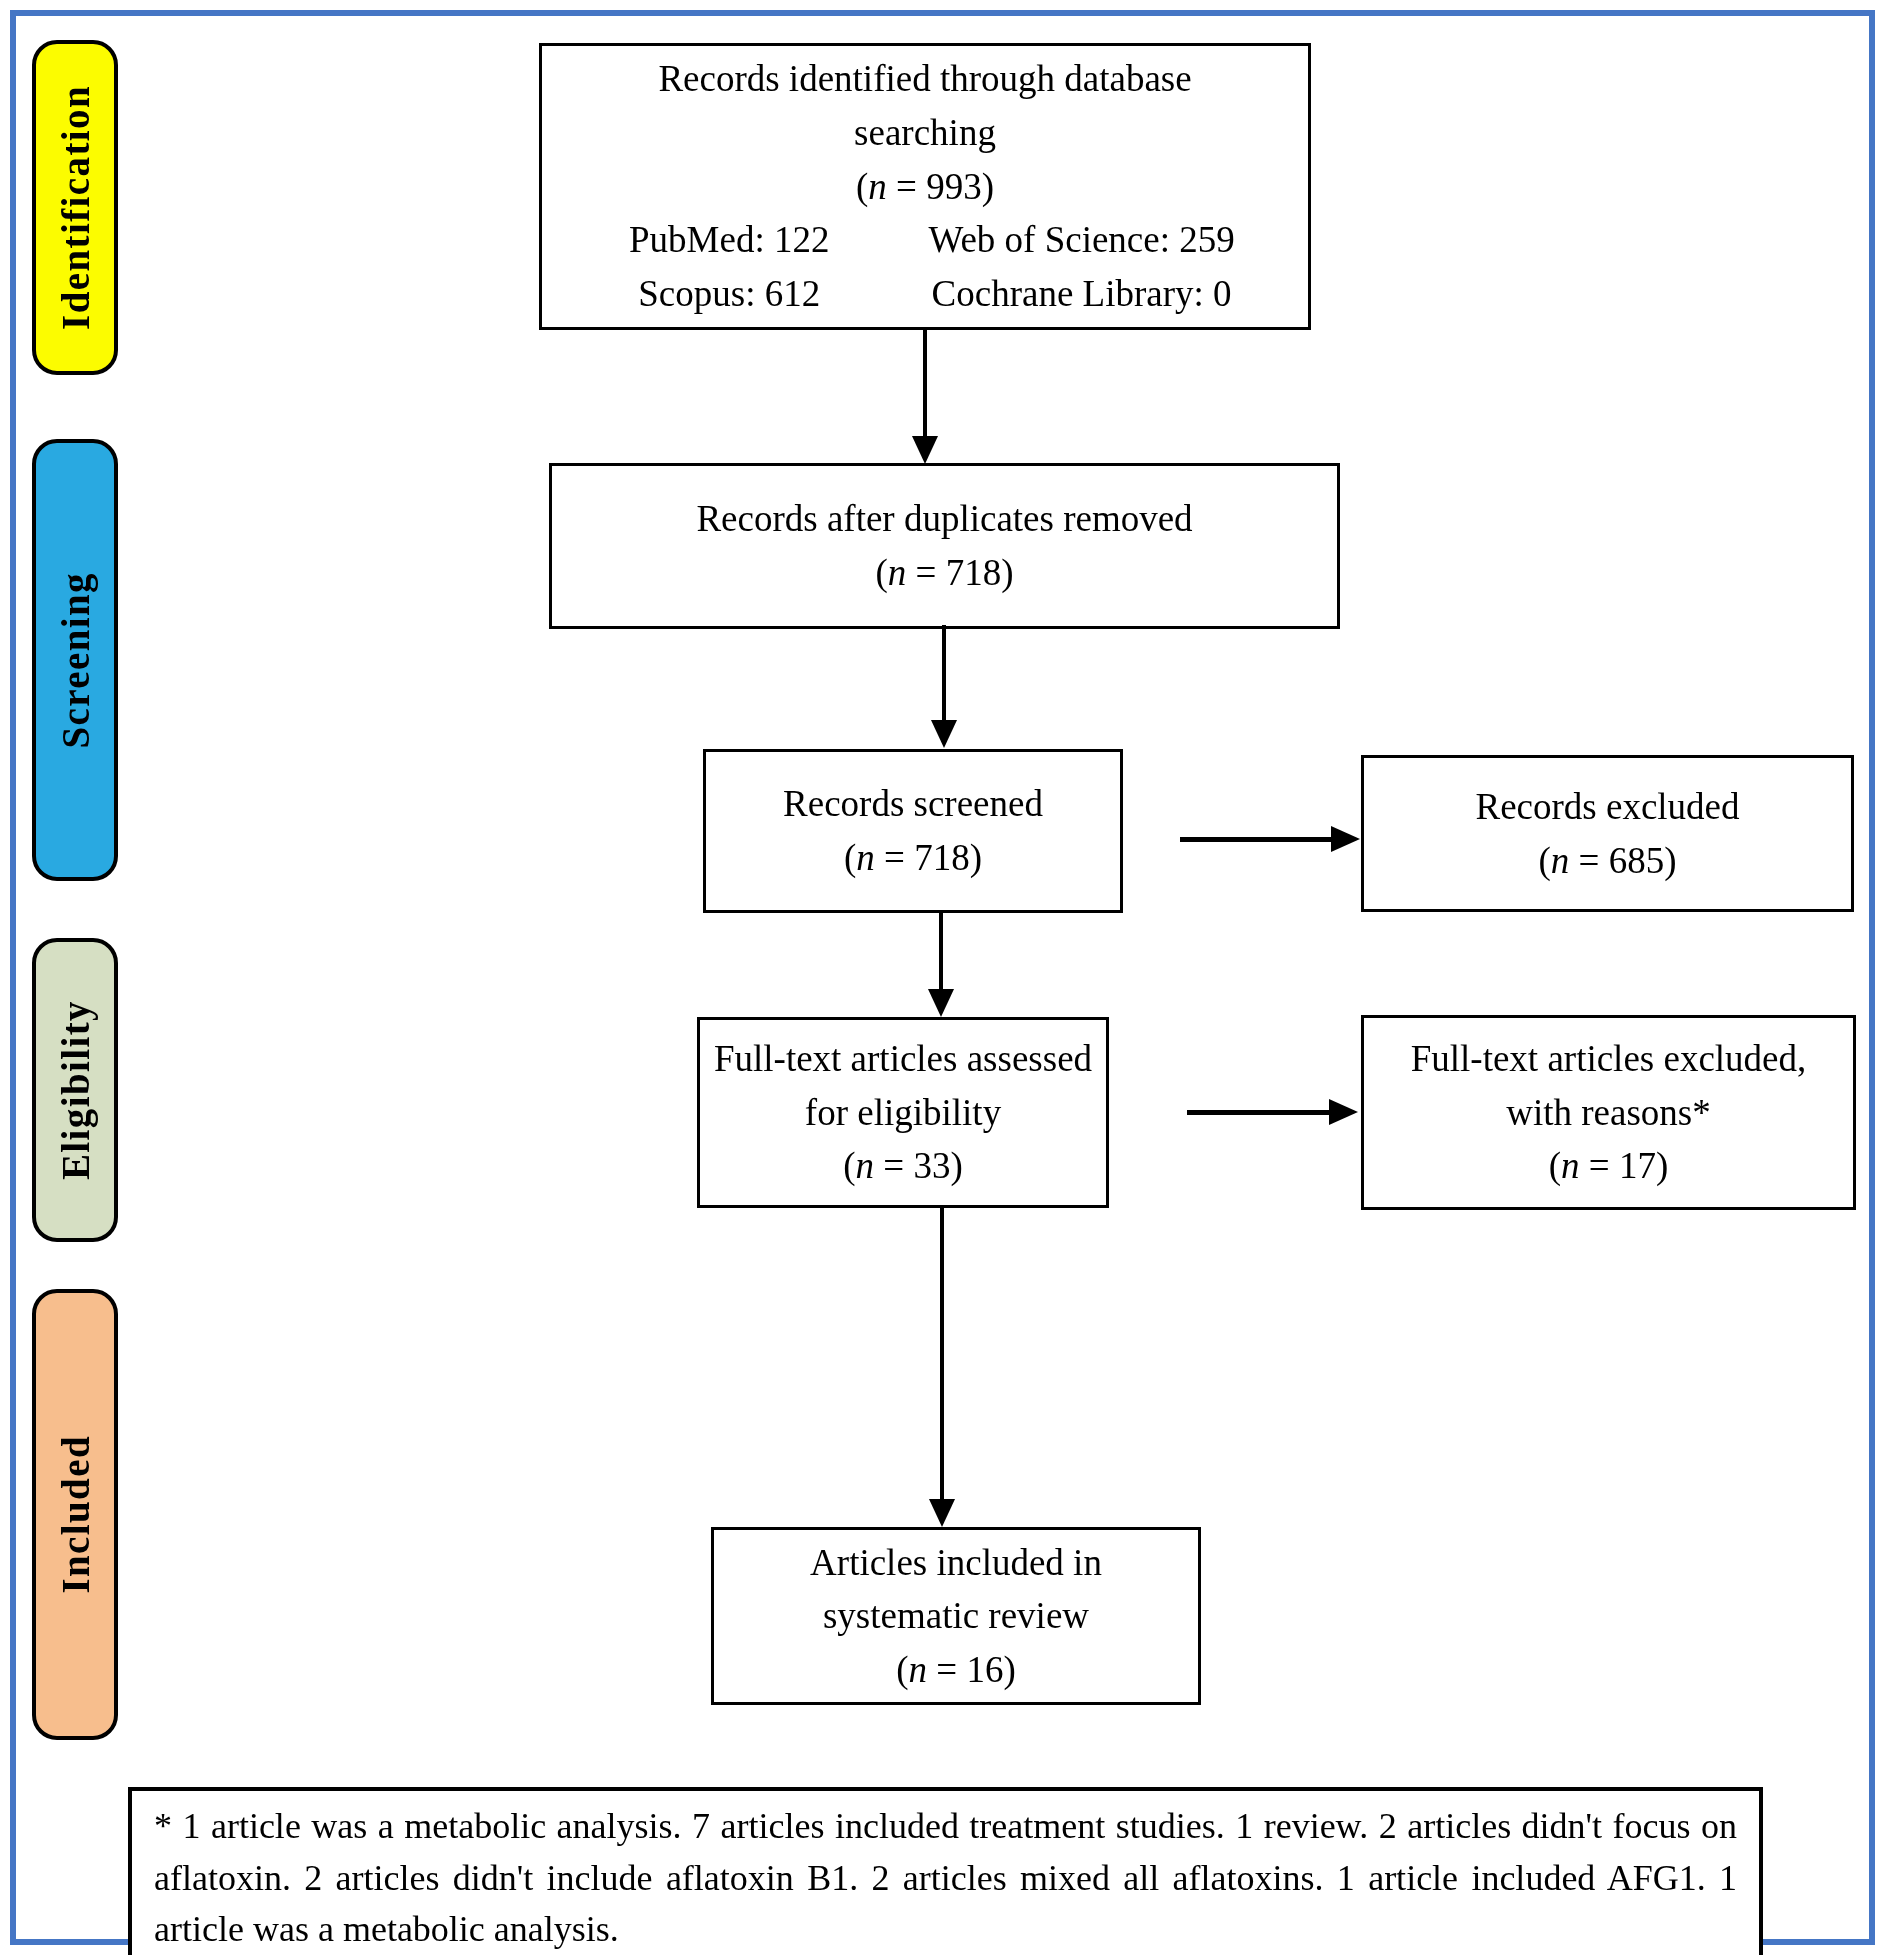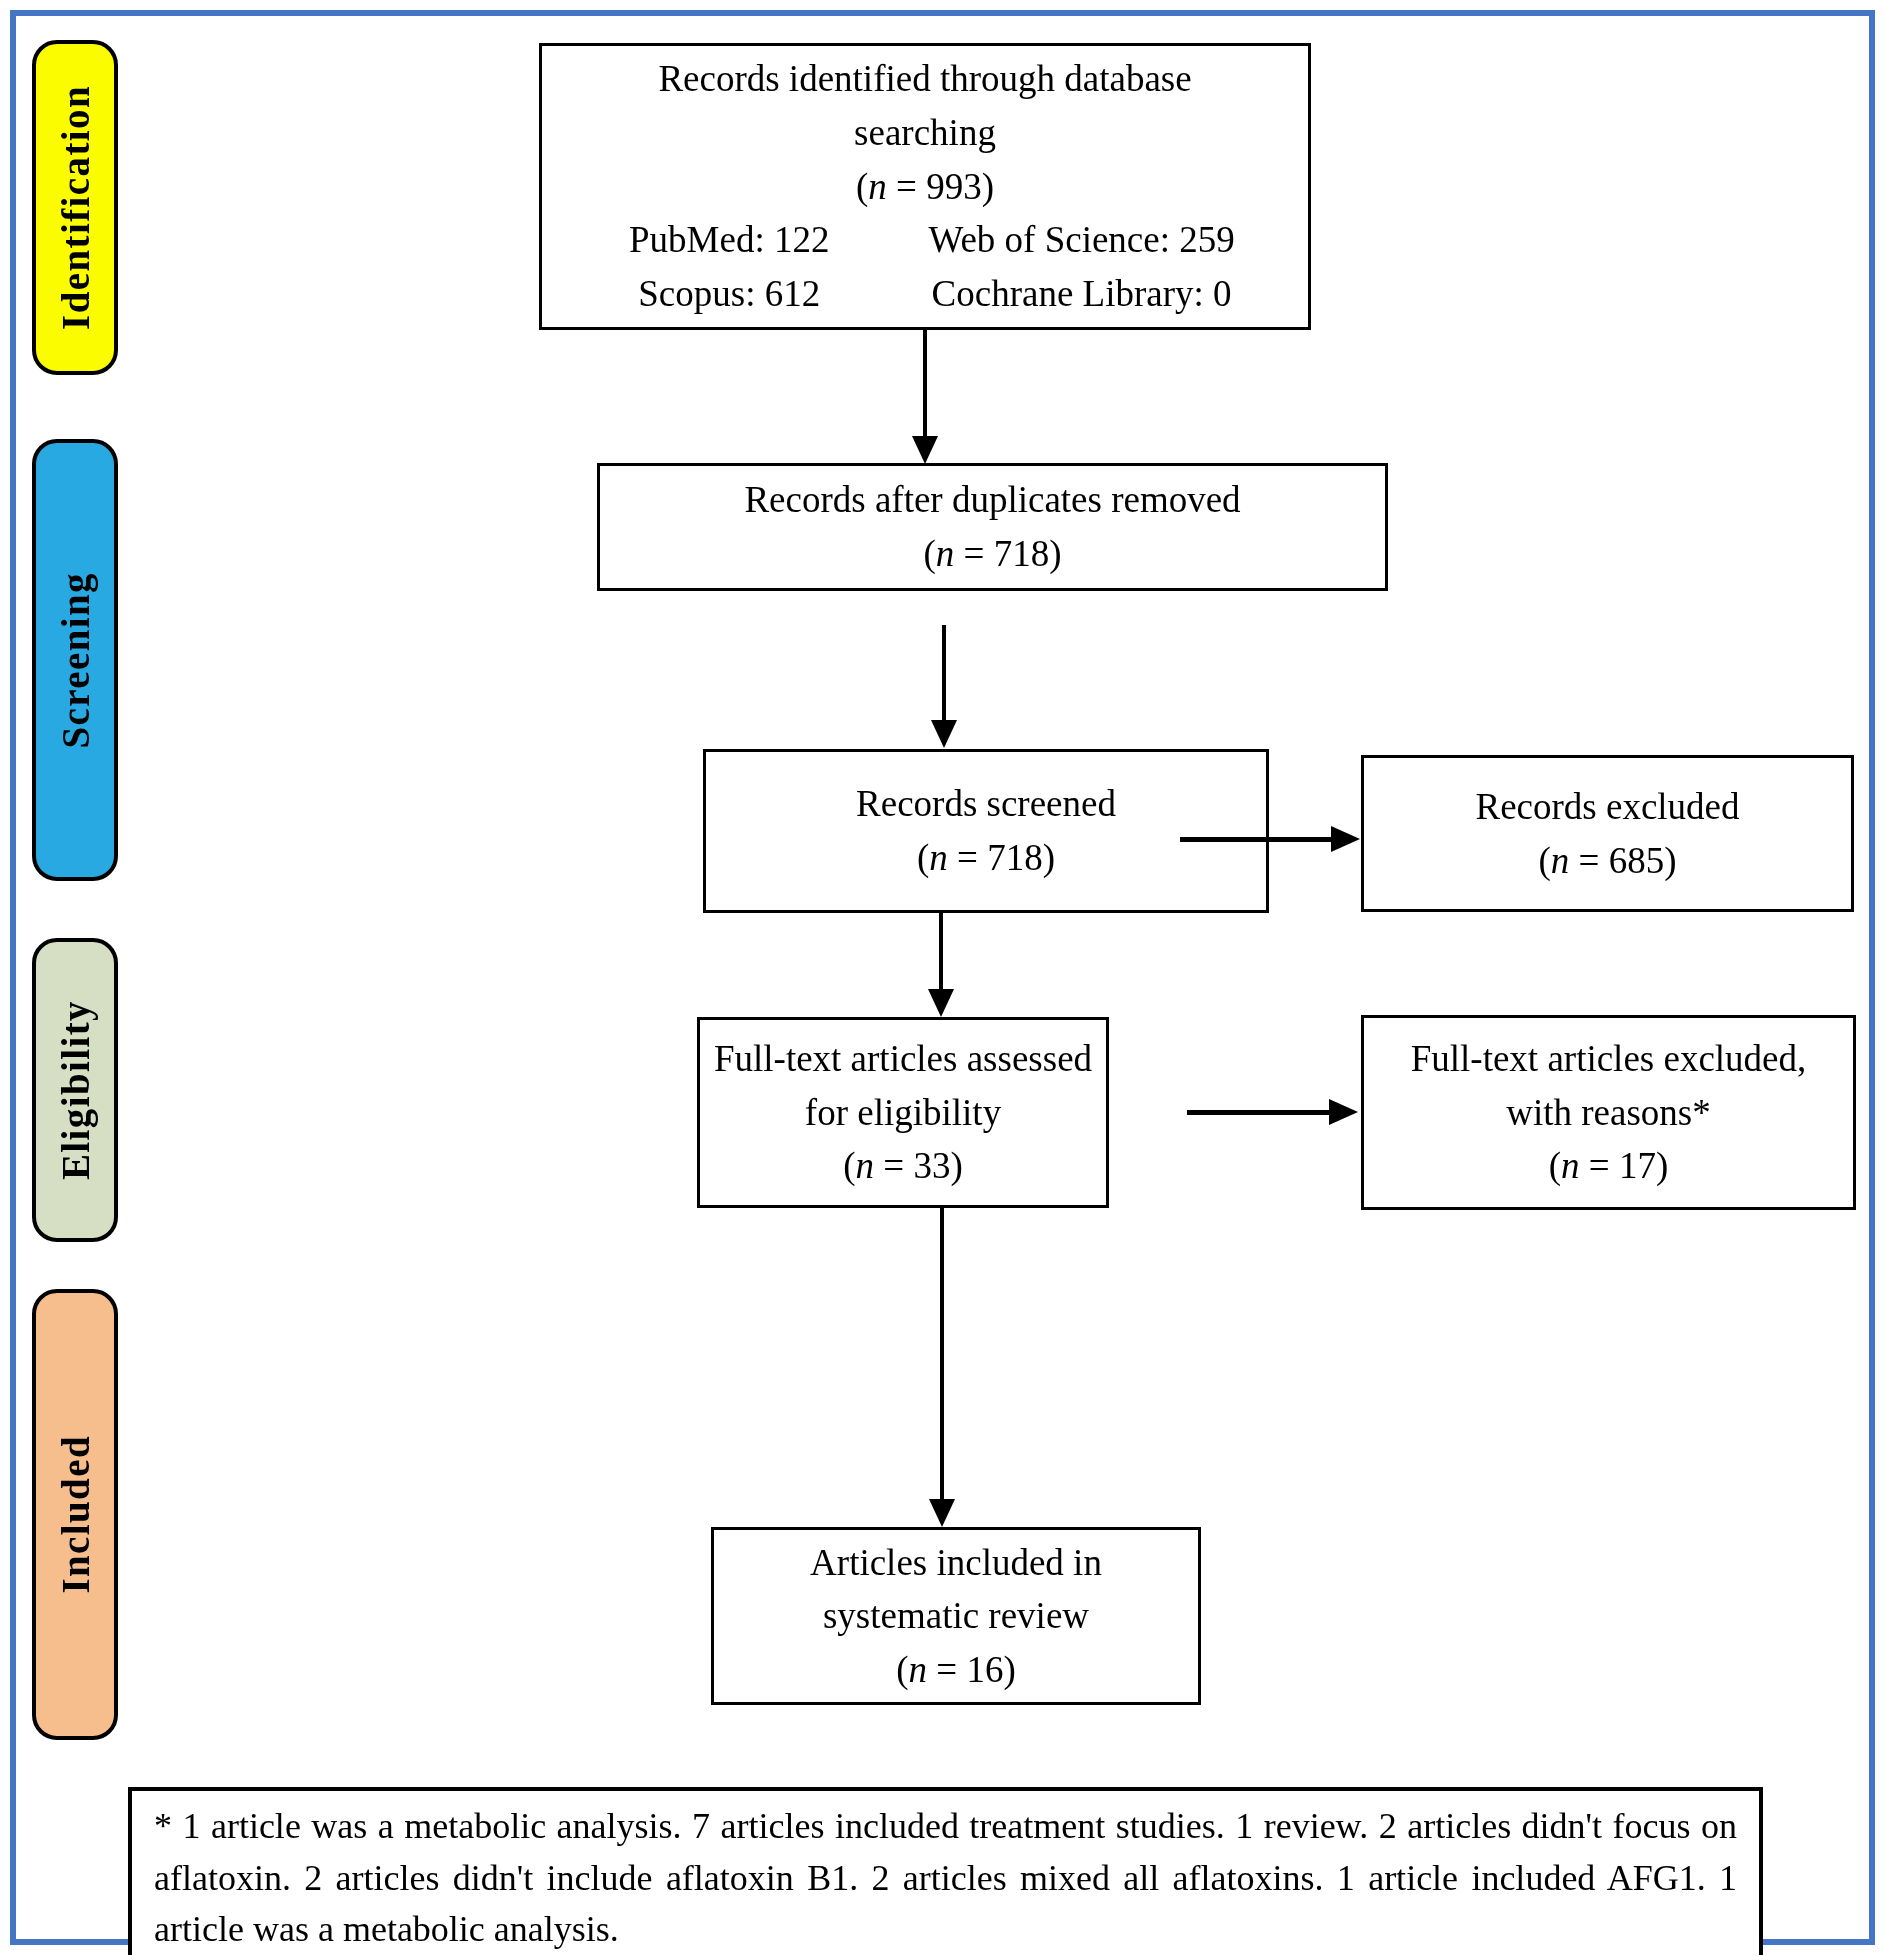--- a/index.html
+++ b/index.html
@@ -51,22 +51,22 @@
     display: flex;
     flex-direction: column;
     align-items: center;
     justify-content: center;
     text-align: center;
     font-size: 37px;
     line-height: 1.45;
   }
   .fbox .title { display: block; }
   .box-identified        { left: 539px; top: 43px;   width: 772px; height: 287px; }
-  .box-deduplicated      { left: 549px; top: 463px;  width: 791px; height: 128px; margin-left: 48px; }
-  .box-screened          { left: 703px; top: 749px; width: 566px; height: 164px; }
+  .box-deduplicated      { left: 549px; top: 463px;  width: 791px; height: 166px; }
+  .box-screened          { left: 703px; top: 749px; width: 420px; height: 164px; }
   .box-excluded          { left: 1361px; top: 755px; width: 493px; height: 157px; }
   .box-fulltext          { left: 697px; top: 1017px; width: 412px; height: 191px; }
   .box-fulltext-excluded { left: 1361px; top: 1015px; width: 495px; height: 195px; }
   .box-included          { left: 711px; top: 1527px; width: 490px; height: 178px; }
 
   .t-identified { max-width: 617px; }
   .t-fulltext   { max-width: 456px; }
   .t-fulltext-excluded { max-width: 470px; }
   .t-included   { max-width: 332px; }
 

